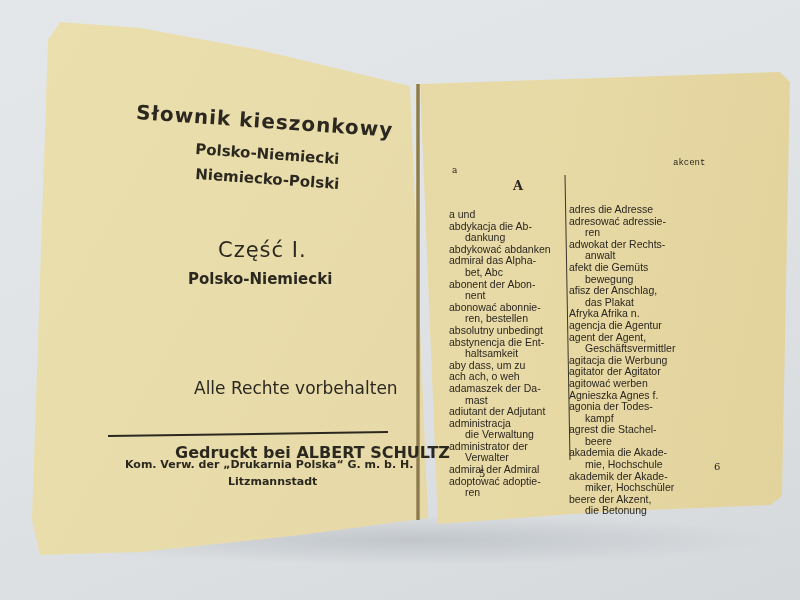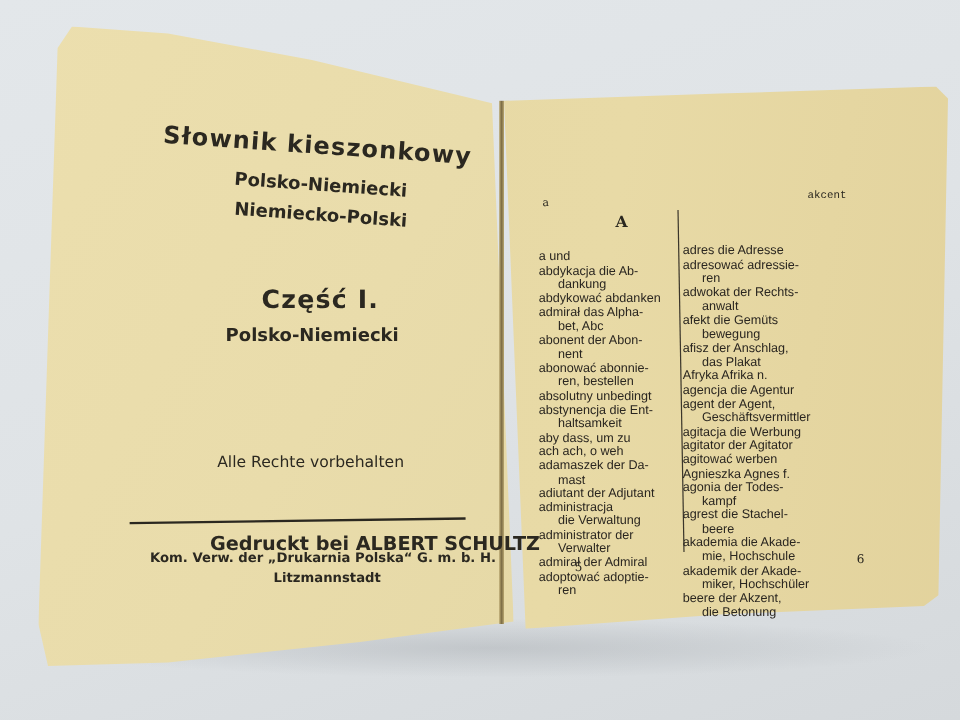--- a/index.html
+++ b/index.html
@@ -14,23 +14,23 @@
     clip-path:polygon(420px 84px, 600px 78px, 780px 72px, 790px 82px, 782px 496px, 770px 505px, 600px 512px, 438px 524px);
     background:linear-gradient(100deg,#dccd98 0%,#e6d8a4 15%,#e8daa6 60%,#e2d29c 100%);}
   .spine{position:absolute;left:416px;top:84px;width:4px;height:436px;
     background:linear-gradient(90deg,#b8a670,#7d6d45,#b8a670);}
   .shadow{position:absolute;left:40px;top:515px;width:740px;height:50px;
     background:radial-gradient(ellipse at center,rgba(150,155,160,0.35),rgba(150,155,160,0) 70%);}
   .t{position:absolute;color:#2b2820;white-space:nowrap;}
   .title{left:137px;top:100px;font-size:20px;font-weight:bold;letter-spacing:1px;transform:rotate(4deg);transform-origin:left top;}
   .sub1{left:196px;top:140px;font-size:15px;font-weight:bold;transform:rotate(4deg);transform-origin:left top;}
   .sub2{left:196px;top:165px;font-size:15px;font-weight:bold;transform:rotate(4deg);transform-origin:left top;}
-  .part{left:218px;top:238px;font-size:21px;font-weight:bold;letter-spacing:1px;}
+  .part{left:218px;top:238px;font-size:21px;font-weight:normal;letter-spacing:1px;}
   .part-sub{left:188px;top:270px;font-size:15px;font-weight:bold;}
-  .rights{left:181px;top:378px;font-size:13px;}
+  .rights{left:194px;top:378px;font-size:17px;}
   .rule{position:absolute;left:108px;top:433px;width:280px;height:2px;background:#2b2820;transform:rotate(-0.8deg);}
   .printer1{left:175px;top:443px;font-size:16px;font-weight:bold;}
   .printer2{left:125px;top:458px;font-size:11px;font-weight:bold;}
   .printer3{left:228px;top:475px;font-size:11px;font-weight:bold;}
   .dict{font-family:Liberation Sans, sans-serif;font-size:10.5px;line-height:11.6px;color:#2a2620;margin-top:30px;}
   .col{position:absolute;}
   .col-left{left:449px;top:179px;width:118px;}
   .col-right{left:569px;top:174px;width:135px;}
   .col-divider{position:absolute;left:567px;top:175px;width:1px;height:285px;background:#3a352a;transform:rotate(-1deg);}
   .entry{display:block;}

